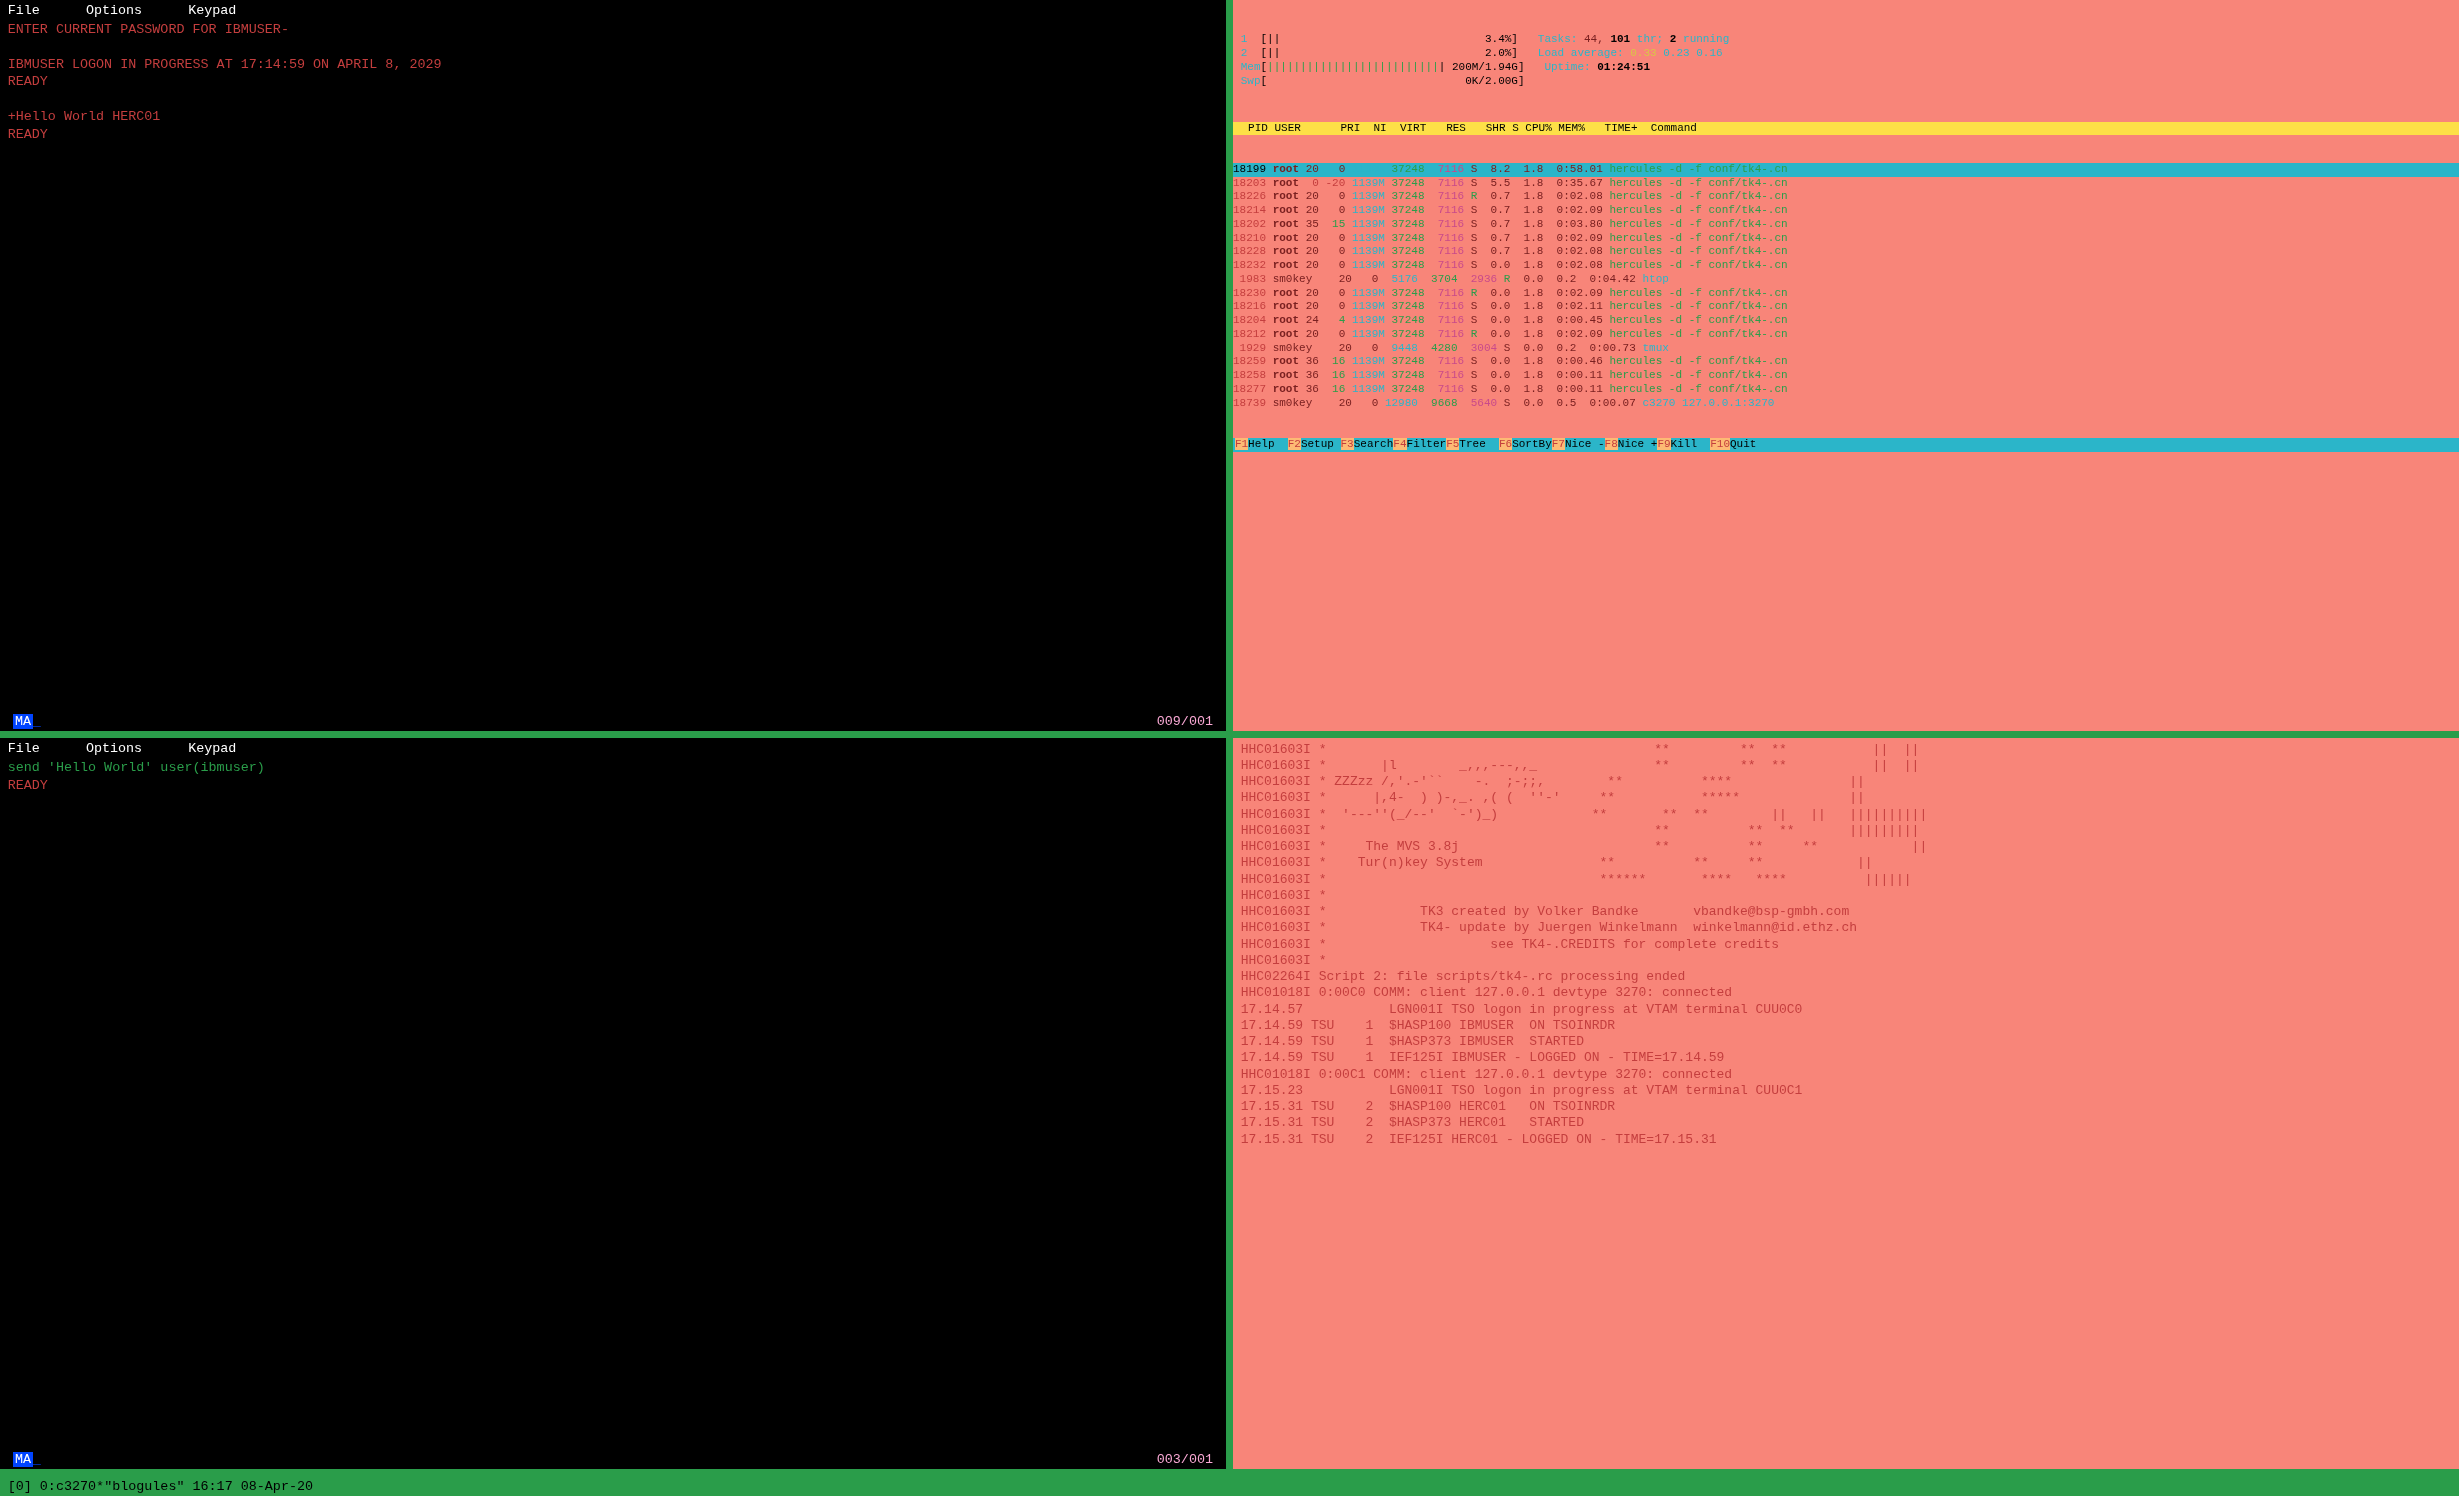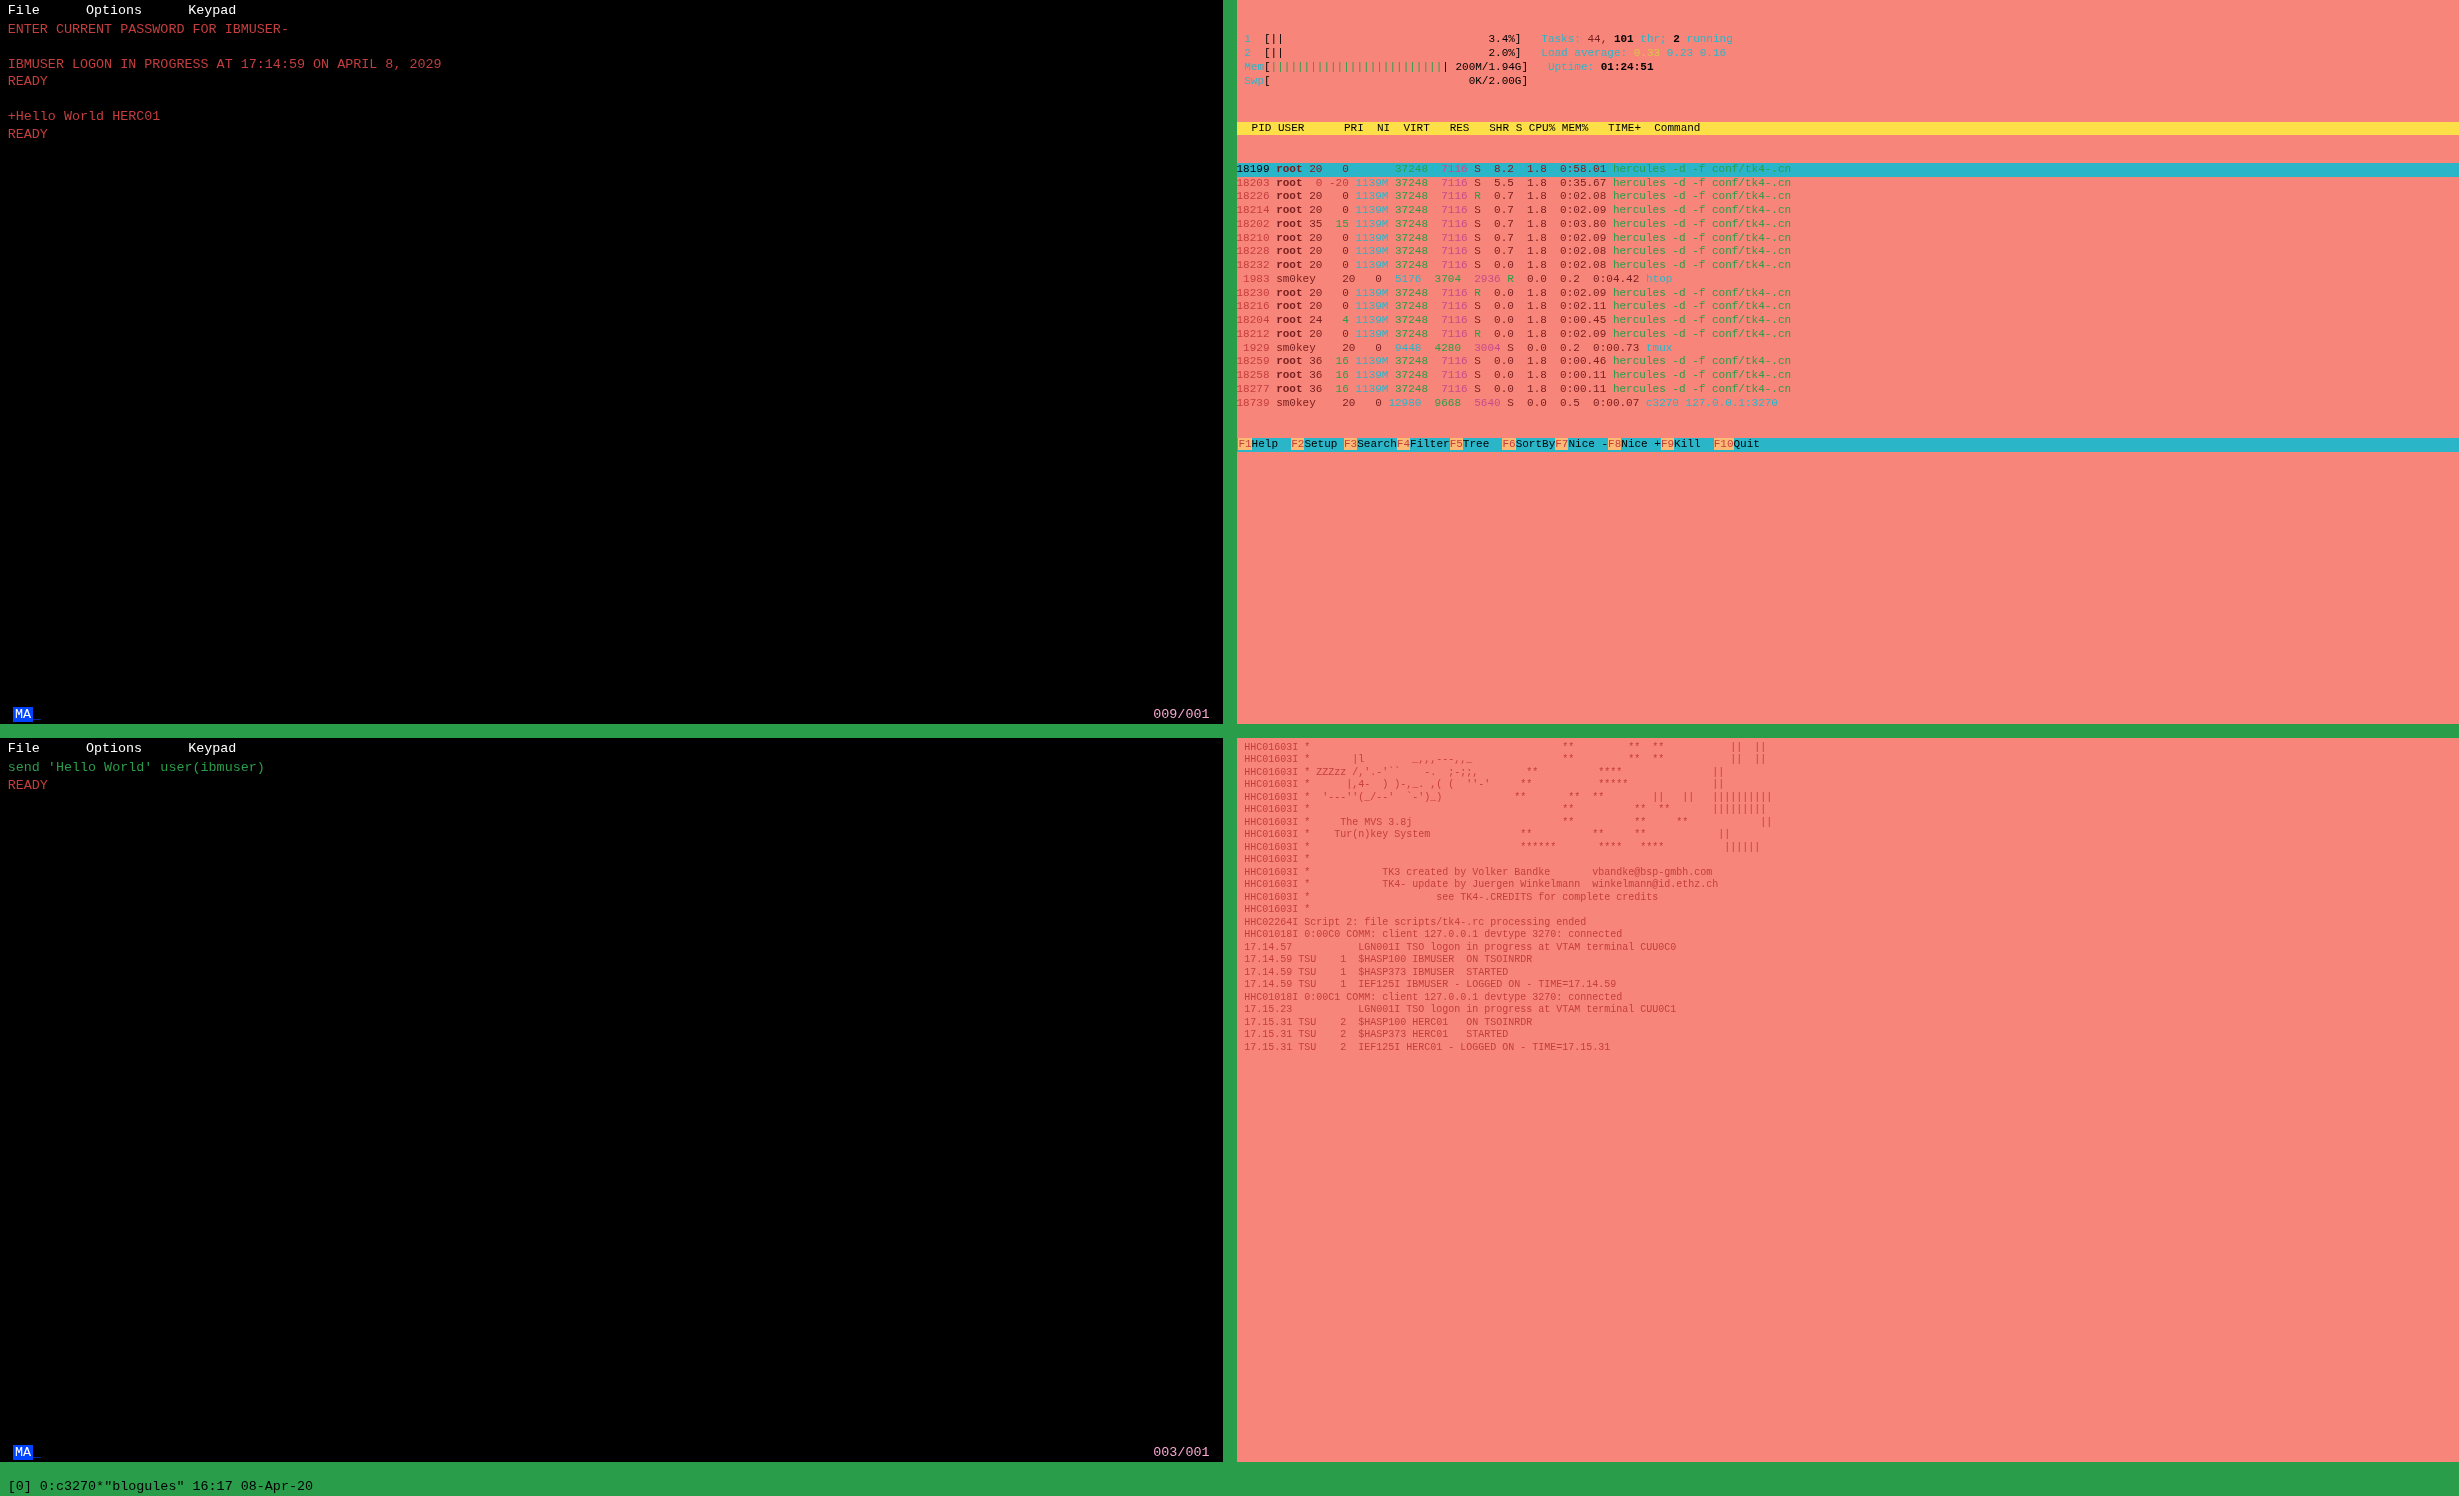--- a/index.html
+++ b/index.html
@@ -1,17 +1,17 @@
 <!DOCTYPE html>
 <html><head>
 <meta charset="utf-8">
 <style>
 *{margin:0;padding:0;box-sizing:border-box}
 body{background:#000;font-family:'Courier New',monospace;font-size:13.4px;width:2459px;height:1497px;overflow:hidden;line-height:1.3}
-.grid{display:grid;grid-template-columns:1fr 1fr;grid-template-rows:1fr 1fr auto;width:100%;height:100%;gap:14px;background:#2a9d4a}
+.grid{display:grid;grid-template-columns:1fr 1fr;grid-template-rows:1fr 1fr auto;width:100%;height:100%;gap:7px;background:#2a9d4a}
 .pane{background:#000;overflow:hidden;position:relative}
 .pane-tl,.pane-bl{background:#000}
 .pane-tr,.pane-br{background:#f88579}
 .menubar{color:#fff;padding:1.9px 7.7px}
 .menubar span{margin-right:38px}
 .term-body{padding:0 7.7px}
 .red-txt{color:#c43e3e}
 .green-txt{color:#2a9d4a}
 .cyan-txt{color:#2bb5c9}
 .yellow-txt{color:#d9c547}
@@ -21,21 +21,21 @@
 .cursor-blue{background:#0044ff;color:#fff;padding:0 1.9px}
 .status-bottom{position:absolute;bottom:0;left:0;right:0;display:flex;justify-content:space-between;padding:0 13px}
 .status-bottom .left{color:#0044ff}
 .status-bottom .right{color:#f9a8d4}
 .htop-wrap{white-space:pre;font-size:11px;line-height:1.25}
 .htop-top{padding:5.8px 7.7px;color:#800}
 .hdr-row{background:#fde047;color:#000;padding:0 1.9px}
 .highlight-row{background:#2bb5c9;color:#000}
 .fkeys{background:#2bb5c9;color:#000;padding:0 1.9px}
 .fnum{color:#c43e3e;background:#fdba74}
-.console-body{padding:3.8px 7.7px;color:#c43e3e;white-space:pre;font-size:10px;line-height:1.25}
+.console-body{padding:3.8px 7.7px;color:#c43e3e;white-space:pre;font-size:13px;line-height:1.25}
 .tmux-bar{grid-column:1/3;background:#2a9d4a;color:#000;padding:1.9px 7.7px;display:flex;justify-content:flex-start;font-size:13.4px}
 </style>
 </head>
 <body>
 
 <div class="grid">
 
   <div class="pane pane-tl">
     <div class="menubar">
       <span>File</span>

